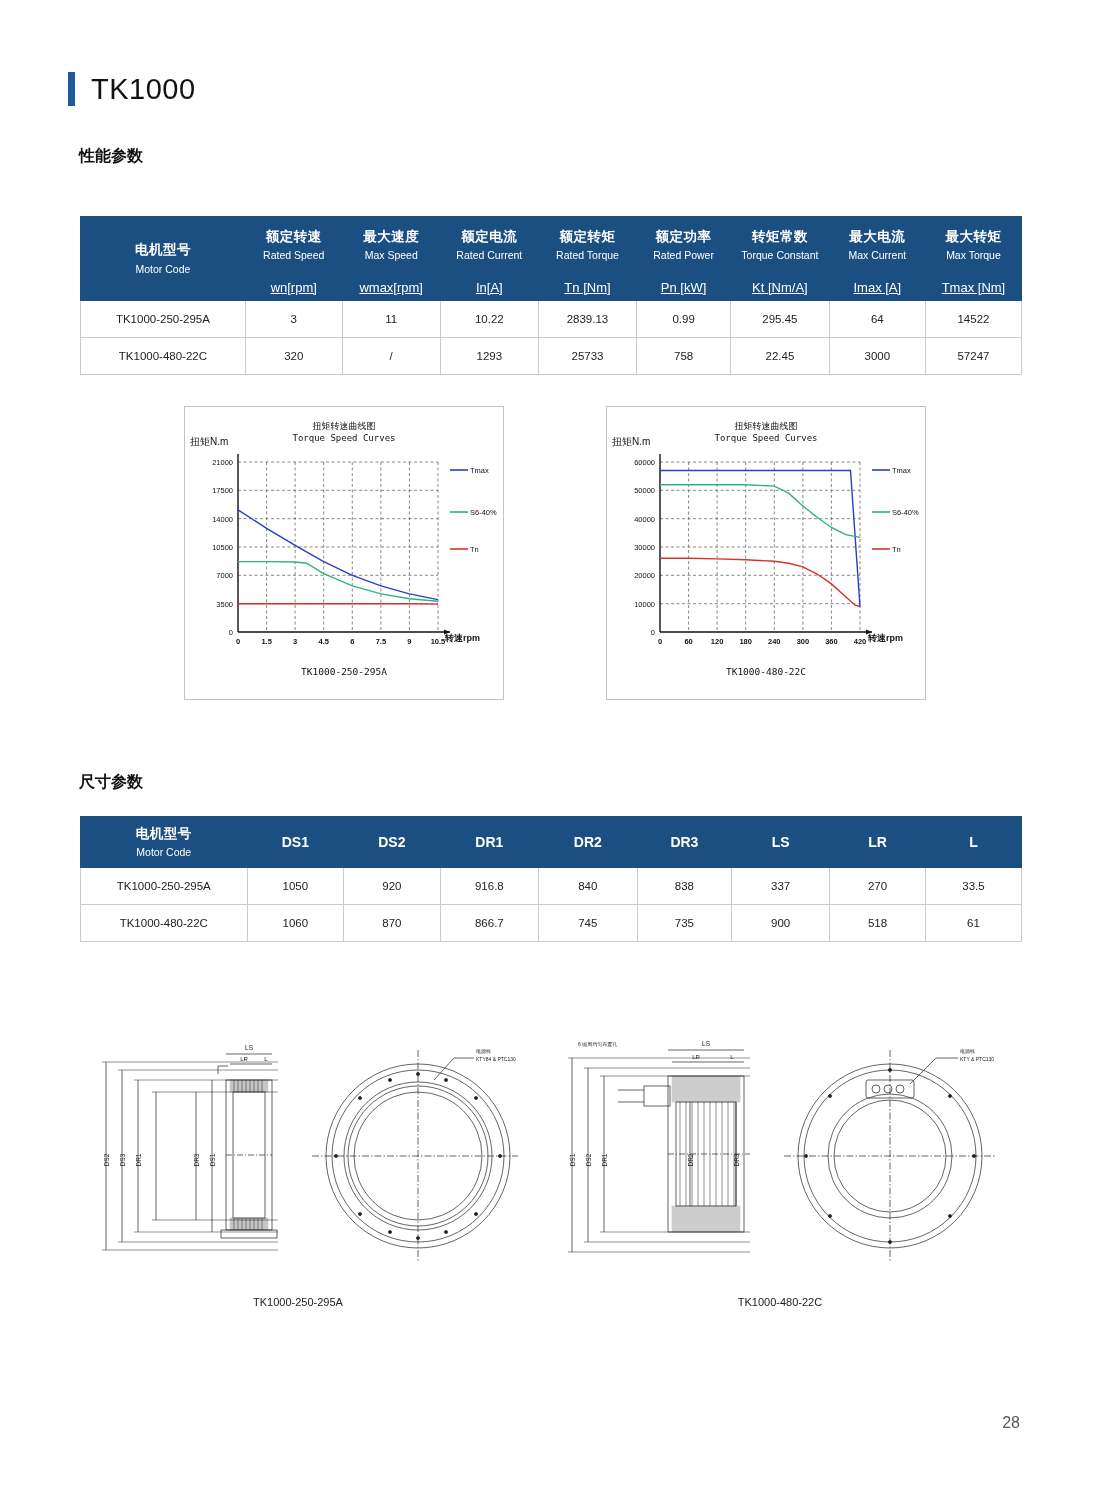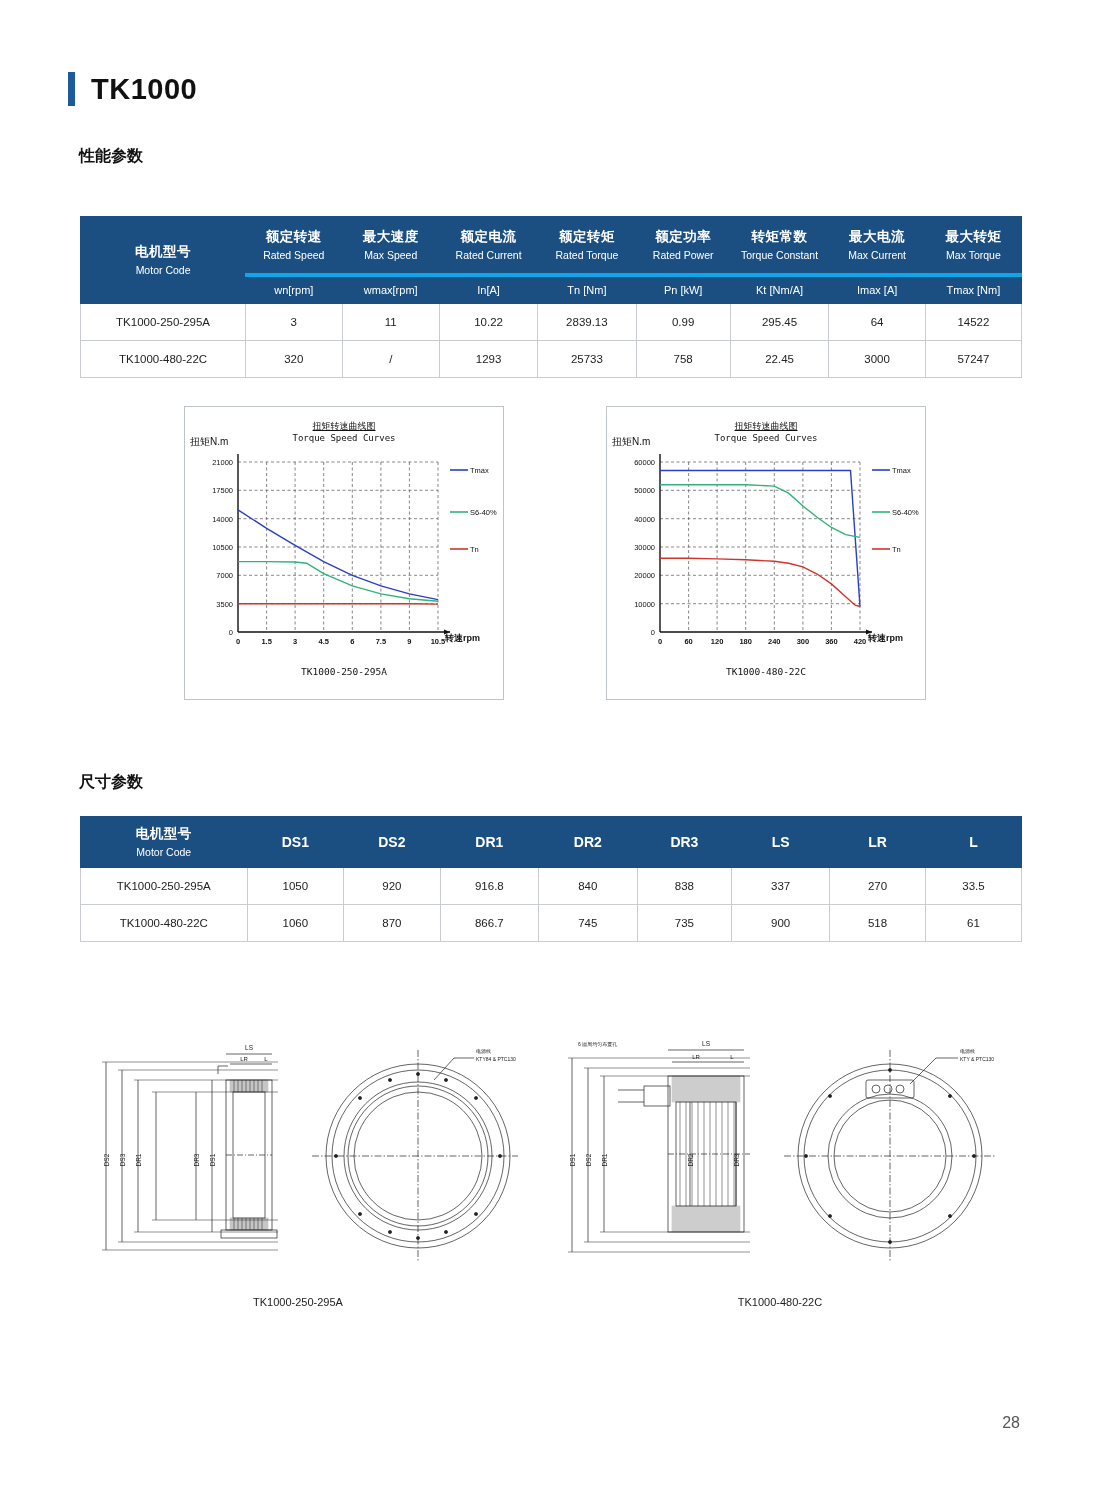--- a/index.html
+++ b/index.html
@@ -31,21 +31,21 @@
     align-items: center;
   }
   .title-bar {
     width: 7px;
     height: 34px;
     background: #1e5b9c;
     margin-right: 16px;
   }
   .title-text {
     font-size: 29px;
-    font-weight: bold;
+    font-weight: normal;
     letter-spacing: 0.5px;
     color: #111;
   }
 
   .section-heading {
     position: absolute;
     left: 79px;
     font-size: 16px;
     font-weight: bold;
     color: #111;
@@ -85,23 +85,24 @@
     letter-spacing: 0.5px;
   }
   .th-en {
     display: block;
     font-size: 10.5px;
     font-weight: normal;
     margin-top: 2px;
   }
   table.spec thead th.unitcell {
     height: 26px;
-    font-size: 11px;
+    font-size: 13px;
     background: #1b4f82;
-    border-top: 4px solid #0ea5e9;
+    border-top: 1px solid #0ea5e9;
+    text-decoration: underline;
   }
   table.spec tbody td {
     height: 36px;
     background: #fff;
   }
   table.spec tbody td.model {
     font-size: 11.5px;
   }
 
   #perf-table { left: 80px; top: 216px; width: 942px; }
@@ -122,21 +123,21 @@
   }
   #chart-box-1 { left: 184px; top: 406px; width: 320px; height: 294px; }
   #chart-box-2 { left: 606px; top: 406px; width: 320px; height: 294px; }
   .chart-title {
     text-align: center;
     font-size: 9px;
     line-height: 1.35;
     color: #111;
     margin-top: 13px;
   }
-  .chart-title .cn { font-size: 9px; text-decoration: underline; }
+  .chart-title .cn { font-size: 9px; }
   .chart-title .en { font-size: 9px; font-family: "DejaVu Sans Mono", monospace; }
   .chart-svg { display: block; margin: 0 auto; }
   .chart-caption {
     text-align: center;
     font-size: 9.5px;
     font-family: "DejaVu Sans Mono", monospace;
     color: #111;
     margin-top: 2px;
   }
   .axis-label-y {

